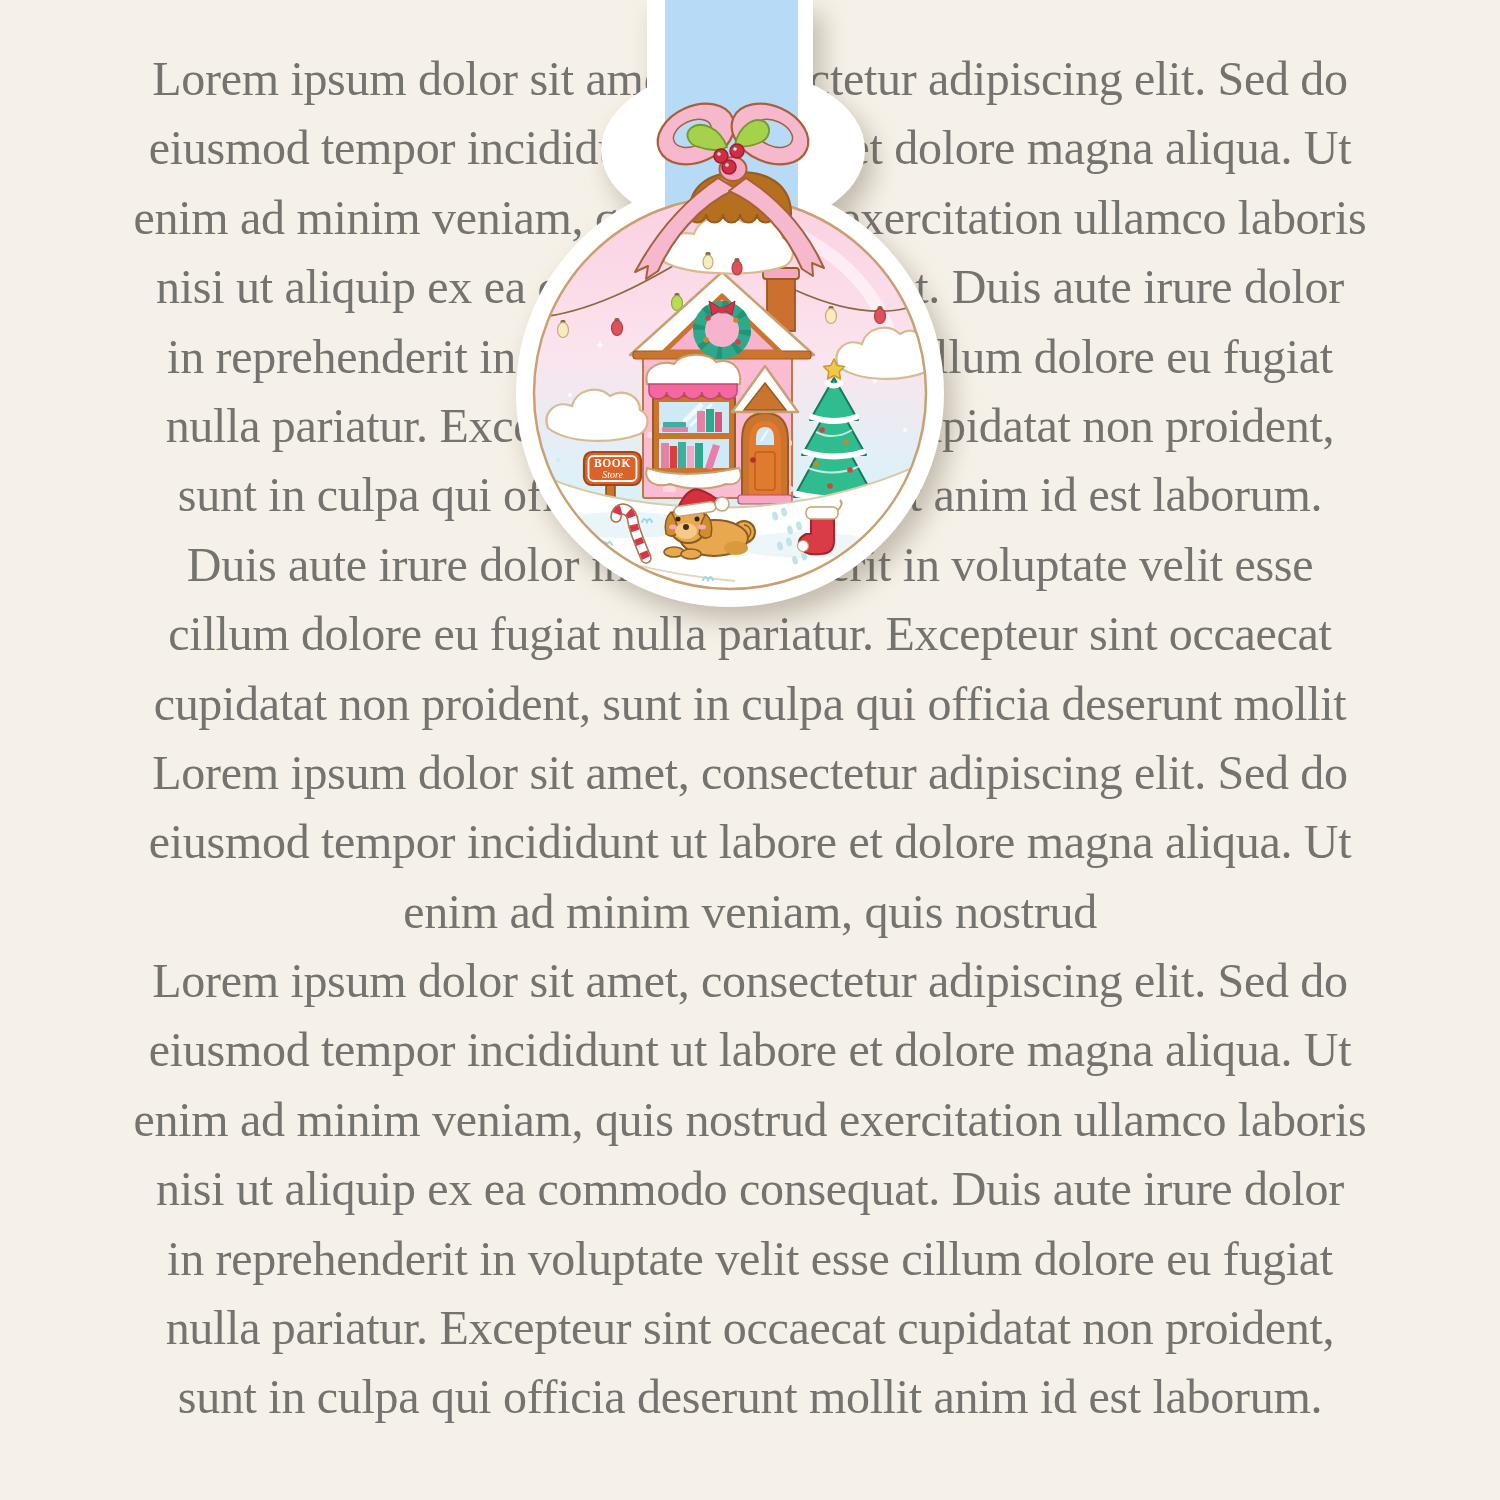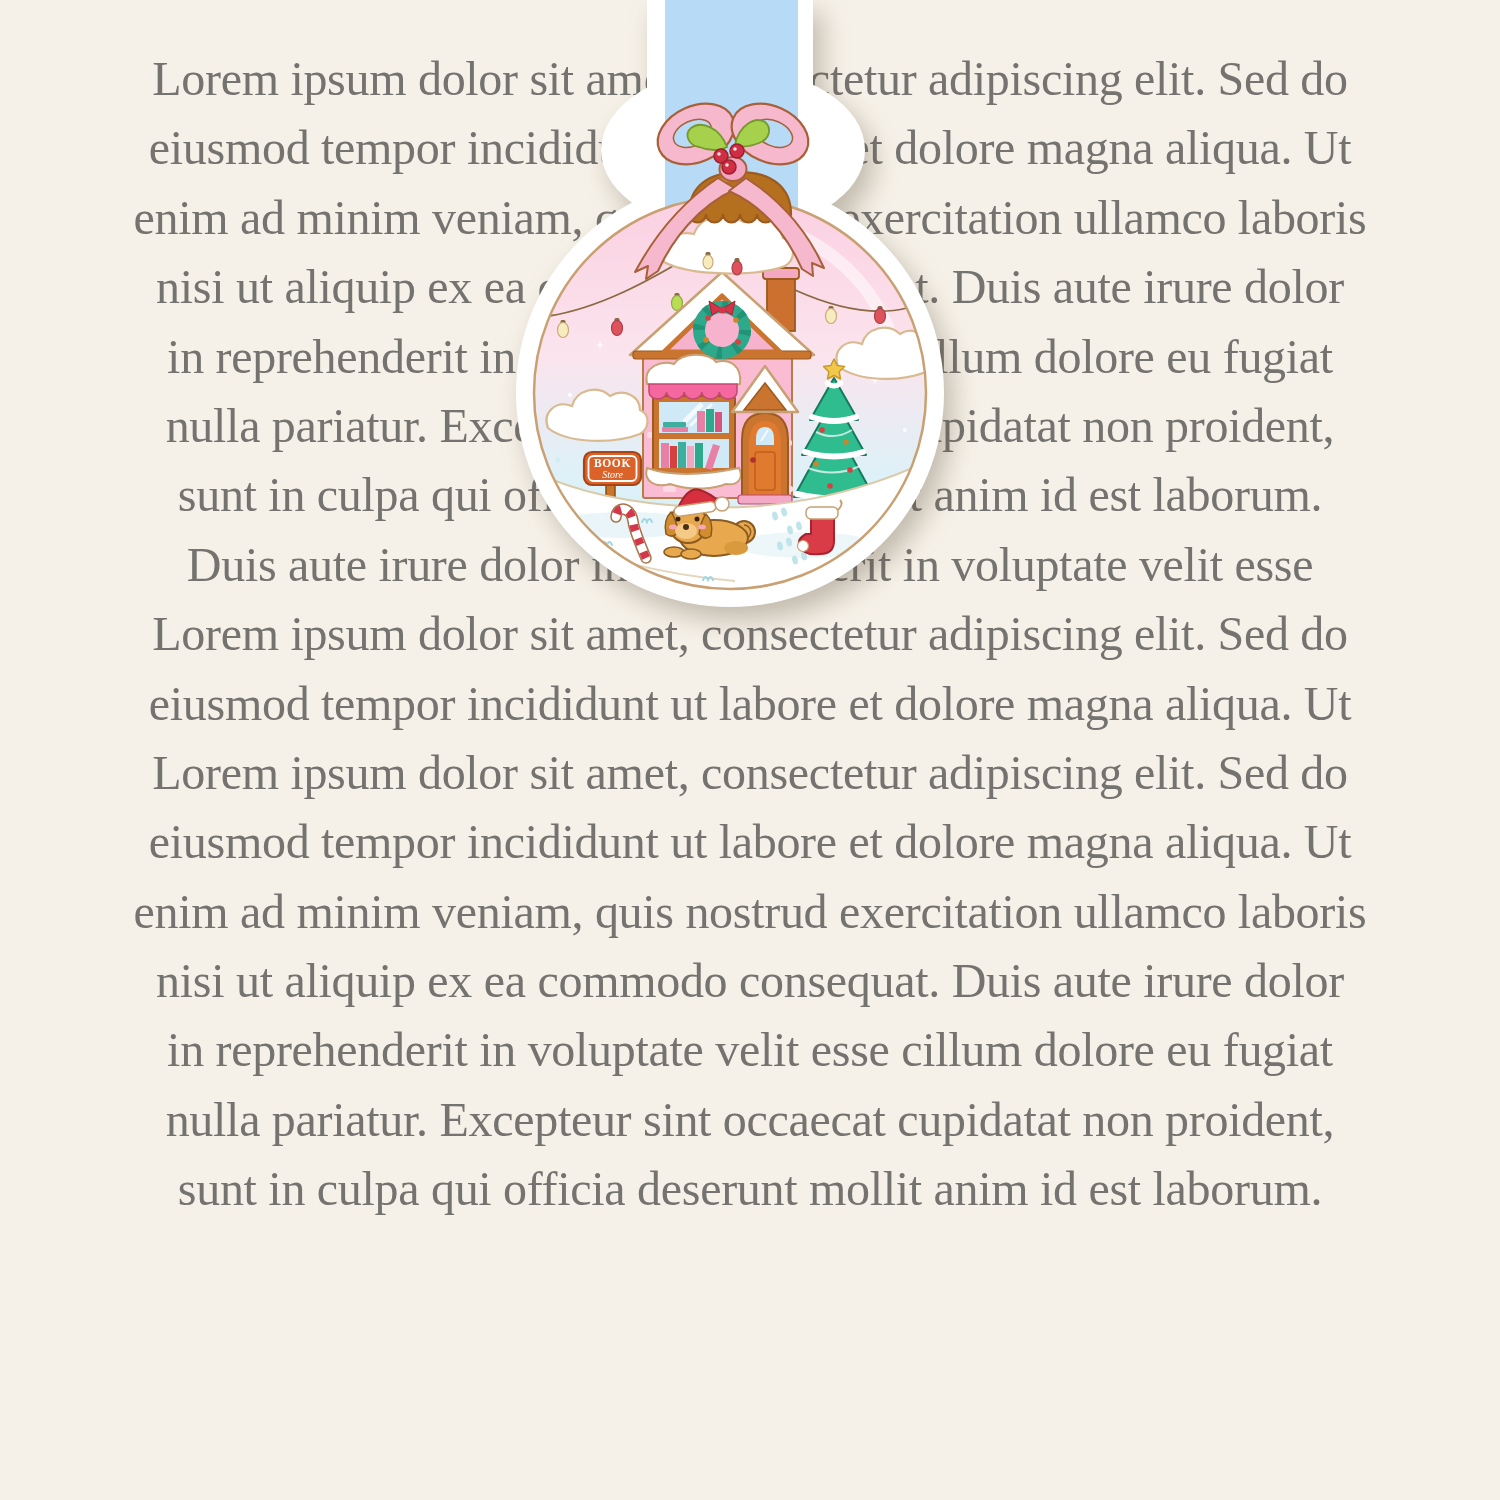--- a/index.html
+++ b/index.html
@@ -21,22 +21,25 @@
 
   <div class="page-text">
     <div class="ln">Lorem ipsum dolor sit amet, consectetur adipiscing elit. Sed do</div>
     <div class="ln">eiusmod tempor incididunt ut labore et dolore magna aliqua. Ut</div>
     <div class="ln">enim ad minim veniam, quis nostrud exercitation ullamco laboris</div>
     <div class="ln">nisi ut aliquip ex ea commodo consequat. Duis aute irure dolor</div>
     <div class="ln">in reprehenderit in voluptate velit esse cillum dolore eu fugiat</div>
     <div class="ln">nulla pariatur. Excepteur sint occaecat cupidatat non proident,</div>
     <div class="ln">sunt in culpa qui officia deserunt mollit anim id est laborum.</div>
     <div class="ln">Duis aute irure dolor in reprehenderit in voluptate velit esse</div>
+    <div class="ln">cillum dolore eu fugiat nulla pariatur. Excepteur sint occaecat</div>
+    <div class="ln">cupidatat non proident, sunt in culpa qui officia deserunt mollit</div>
     <div class="ln">Lorem ipsum dolor sit amet, consectetur adipiscing elit. Sed do</div>
     <div class="ln">eiusmod tempor incididunt ut labore et dolore magna aliqua. Ut</div>
+    <div class="ln">enim ad minim veniam, quis nostrud</div>
     <div class="ln">Lorem ipsum dolor sit amet, consectetur adipiscing elit. Sed do</div>
     <div class="ln">eiusmod tempor incididunt ut labore et dolore magna aliqua. Ut</div>
     <div class="ln">enim ad minim veniam, quis nostrud exercitation ullamco laboris</div>
     <div class="ln">nisi ut aliquip ex ea commodo consequat. Duis aute irure dolor</div>
     <div class="ln">in reprehenderit in voluptate velit esse cillum dolore eu fugiat</div>
     <div class="ln">nulla pariatur. Excepteur sint occaecat cupidatat non proident,</div>
     <div class="ln">sunt in culpa qui officia deserunt mollit anim id est laborum.</div>
   </div>
 
   <svg class="bookmark-svg" viewBox="0 0 560 700">

